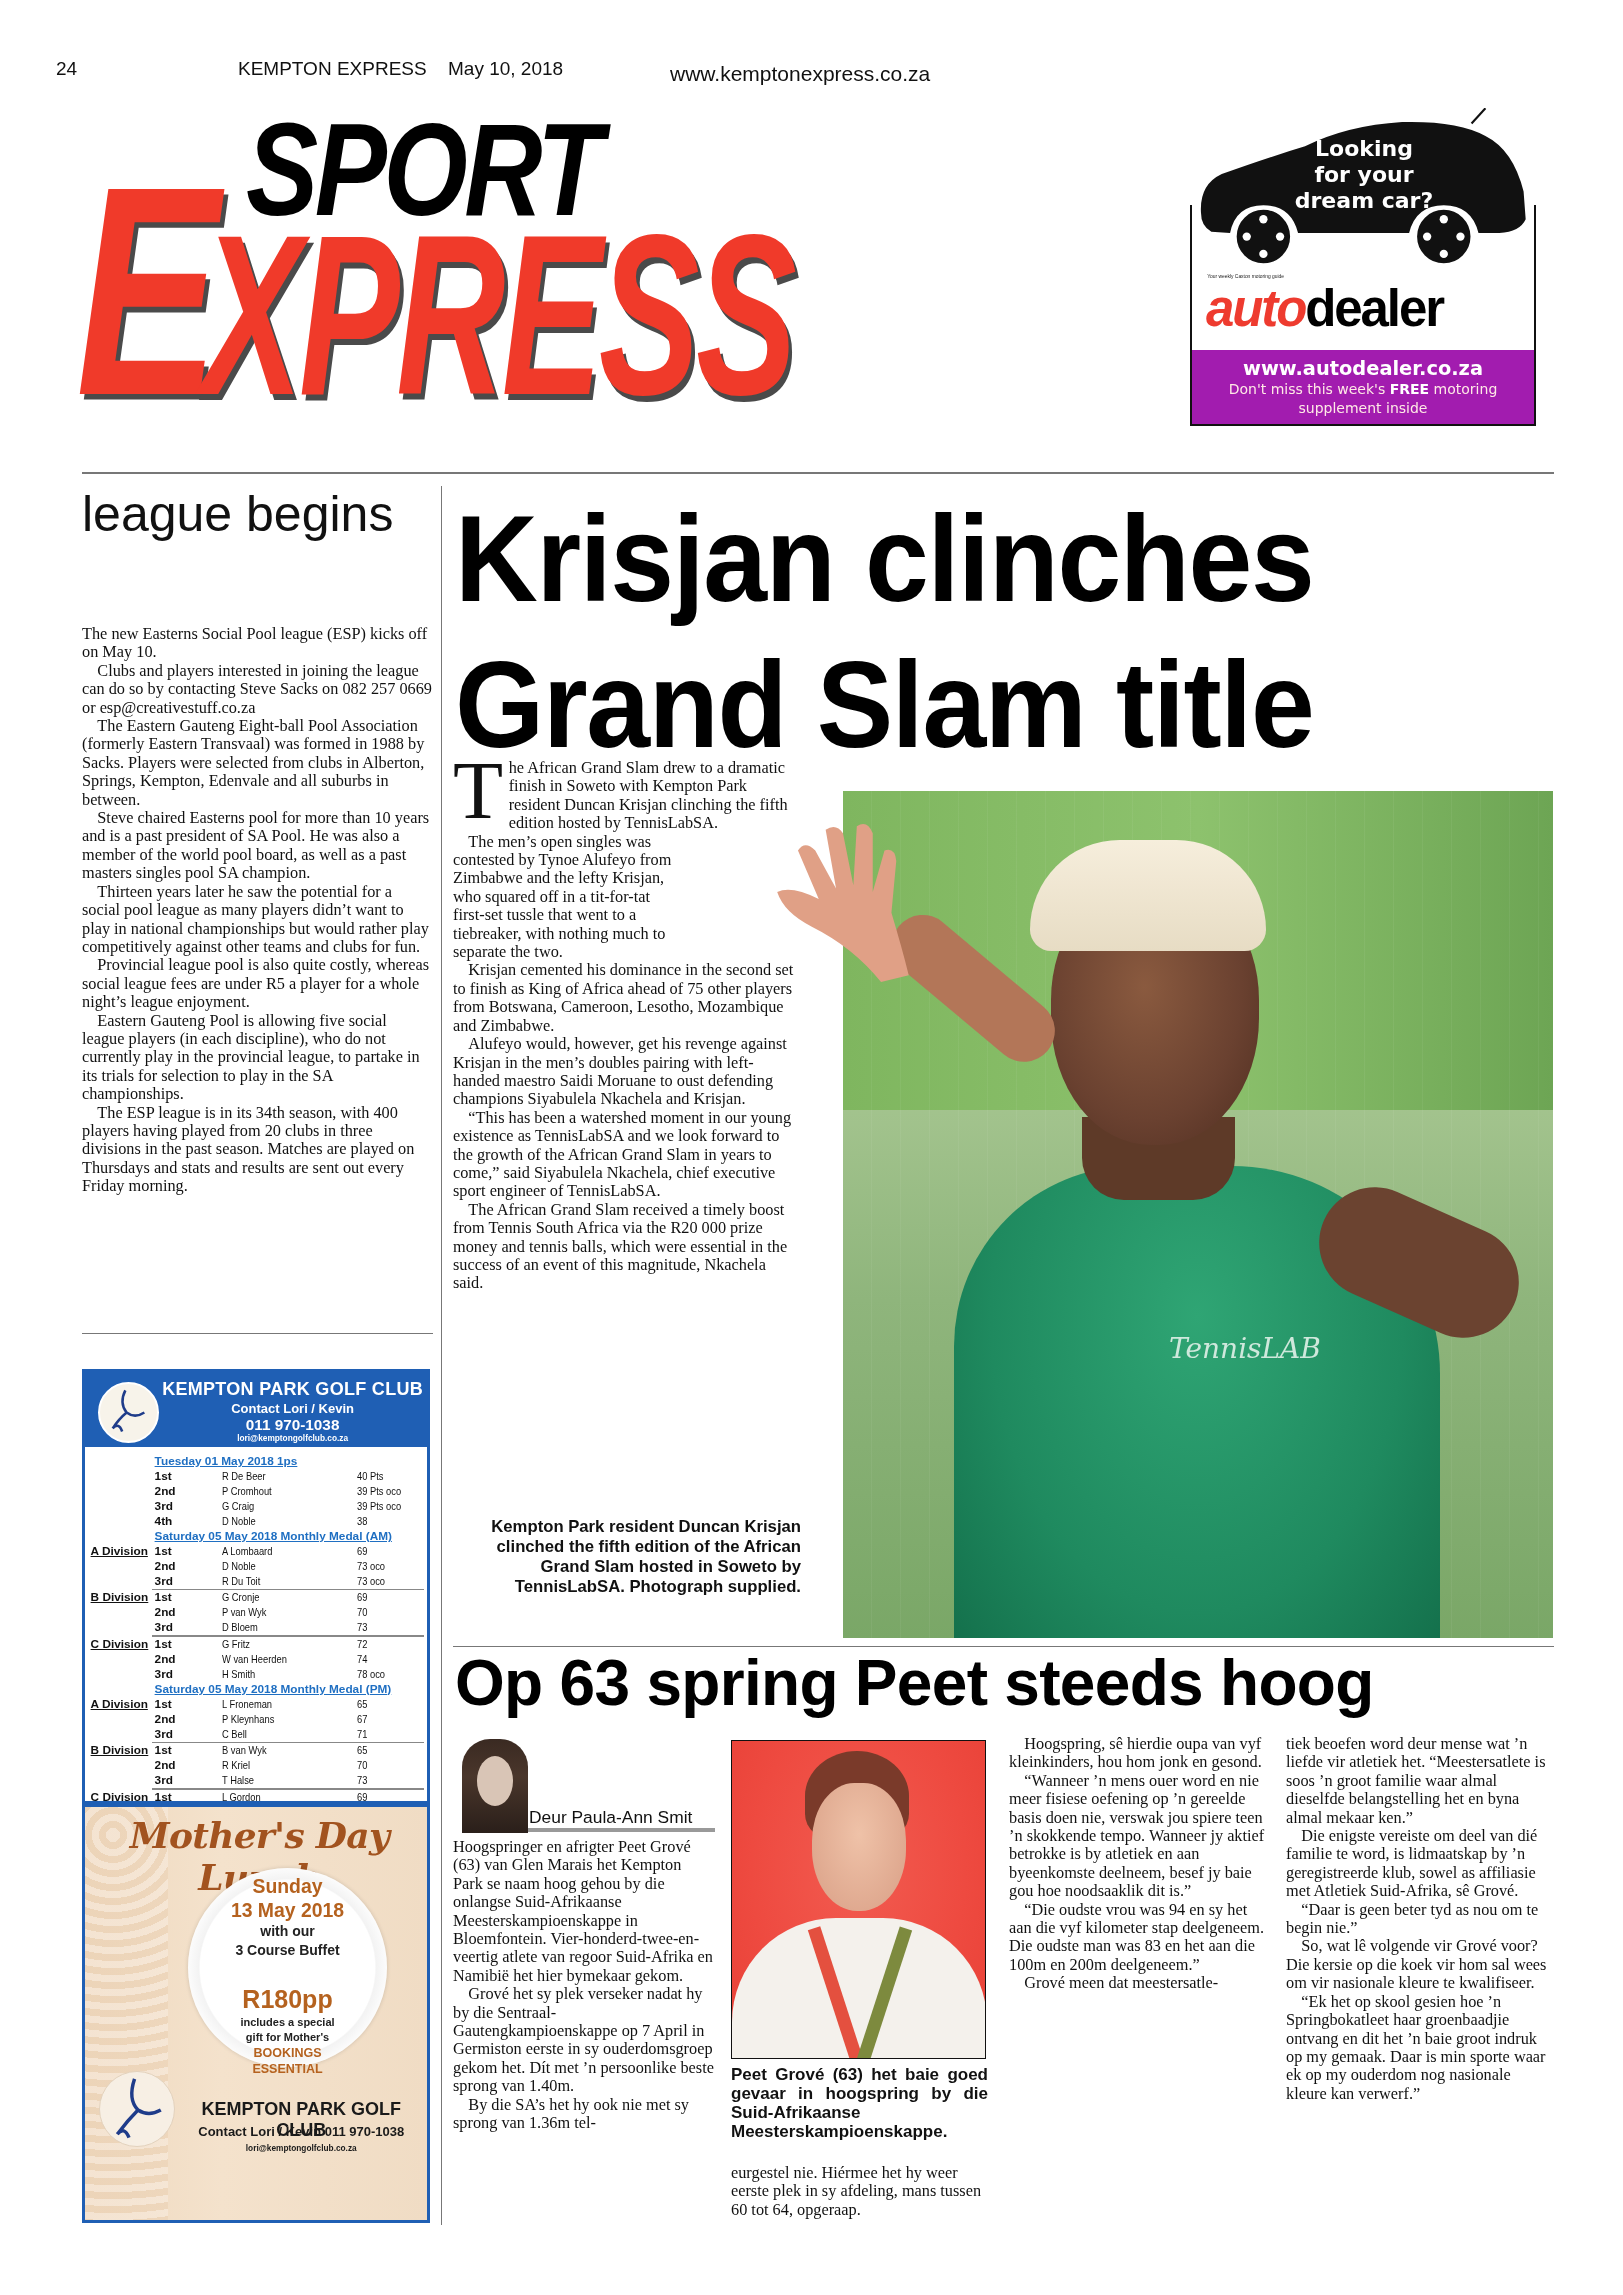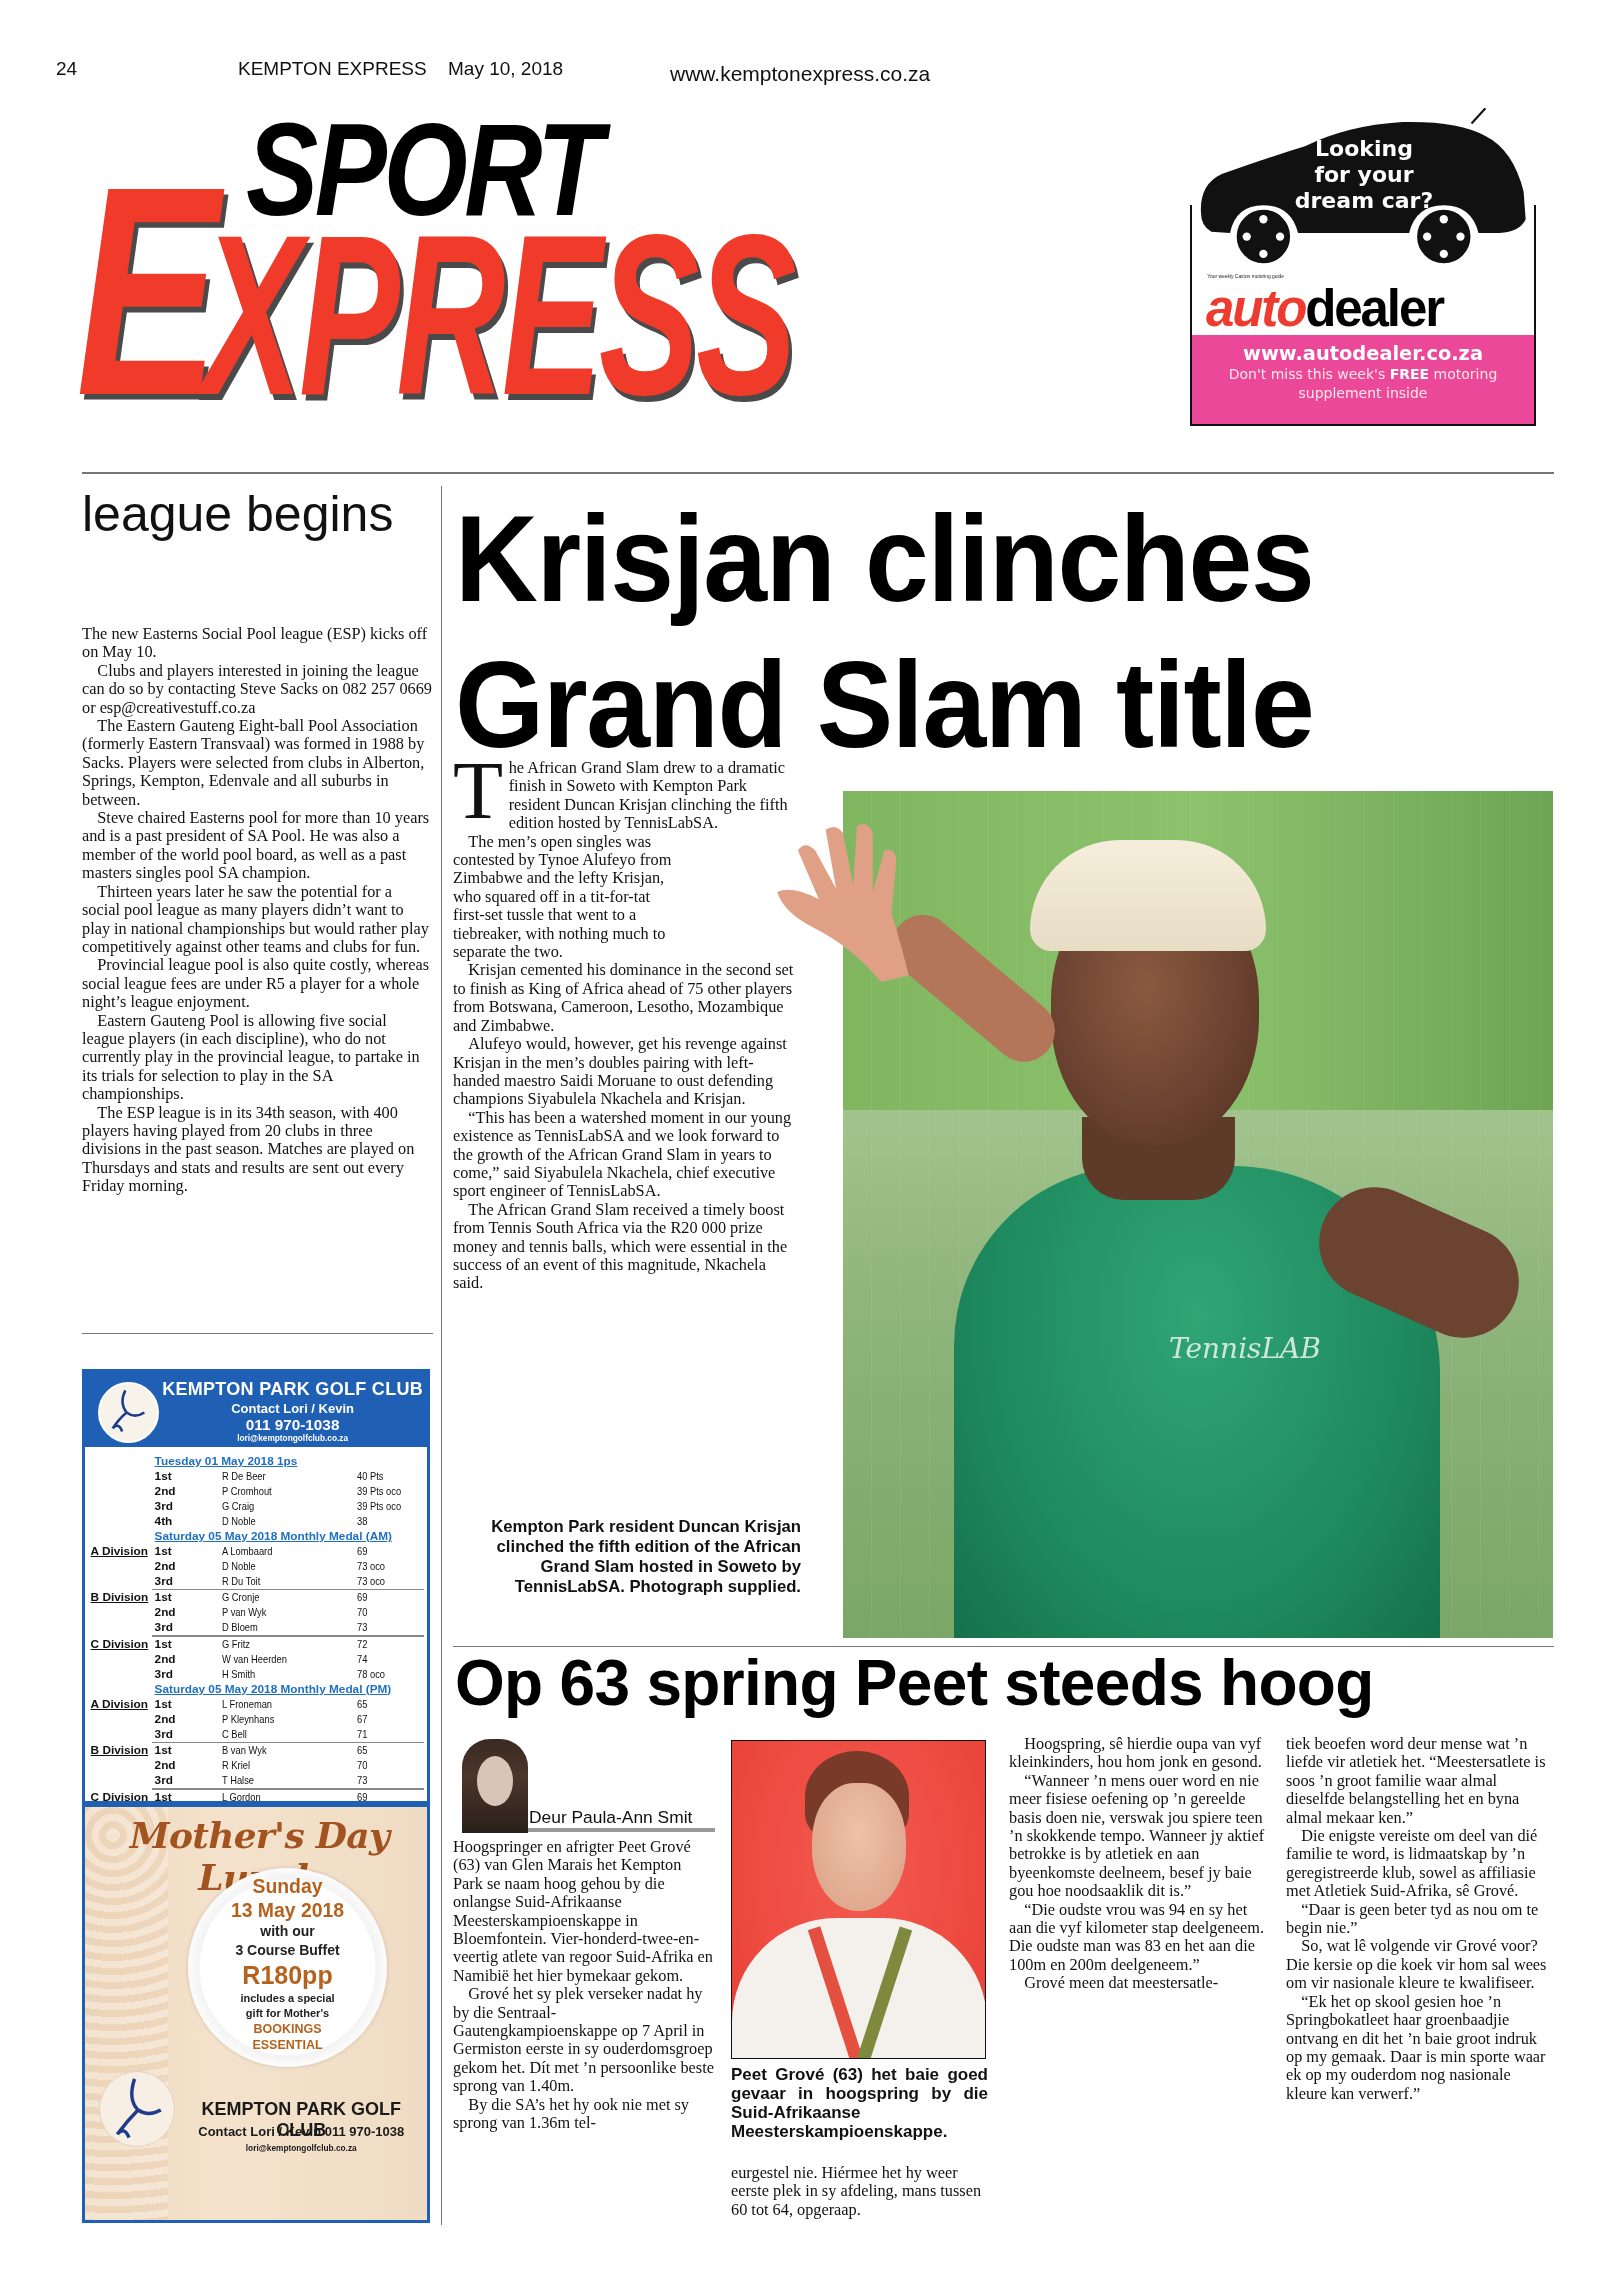--- a/index.html
+++ b/index.html
@@ -27,21 +27,21 @@
   .mast-express .rest { font-size: 229px; letter-spacing: -5.6px; display:inline-block; transform: scaleX(0.66); transform-origin: left bottom; margin-left: -66px; }
 
   
   .ad-autodealer { left: 1190px; top: 205px; width: 346px; height: 221px; border: 2.8px solid #111; border-top: none; background:#fff; }
   .ad-car { left: 1194px; top: 108px; width: 340px; height: 160px; }
   .ad-car-text { position:absolute; left: 0; width: 100%; top: 28px; text-align:center; color:#fff; font-family:"DejaVu Sans", sans-serif; font-weight:bold; font-size: 22px; line-height: 26px; }
   .ad-logo { position:absolute; left: 14px; top: 78px; font-family: "Liberation Sans", sans-serif; font-weight: bold; font-size: 51px; letter-spacing: -2.1px; line-height:1; }
   .ad-logo .auto { color:#ee3b2f; font-style: italic; }
   .ad-logo .dealer { color:#000; }
   .ad-tag { position:absolute; left: 15.3px; top: 69px; font-size: 4.9px; font-family:"Liberation Sans", sans-serif; color:#222; }
-  .ad-red { position:absolute; left:0; right:0; bottom:0; height: 89px; background:#ec4899; color:#fff; text-align:center; font-family:"DejaVu Sans", sans-serif; }
+  .ad-red { position:absolute; left:0; right:0; bottom:0; height: 74px; background:#a21caf; color:#fff; text-align:center; font-family:"DejaVu Sans", sans-serif; }
   .ad-red .url { font-weight:bold; font-size: 19.4px; margin-top: 7px; }
   .ad-red .line { font-size: 14px; line-height: 19.4px; color:#ffe9e6; }
   .ad-red .line b { color:#fff; }
 
   .rule-h { height: 2.1px; background: #777; }
   .rule-v { width: 1.4px; background: #777; }
 
   
   .pool-head { left: 82px; top: 486px; width: 354px; font-family: "Liberation Sans", sans-serif; font-size: 50px; line-height: 57px; font-weight: normal; color: #111; }
   .body-text { font-size: 16.3px; line-height: 18.4px; text-align: left; color: #111; }
@@ -377,21 +377,21 @@
 
   <div class="mday">
     <div class="lace"></div>
     <div class="title">Mother's Day Lunch</div>
     <div class="plate"></div>
     <div class="plate-text">
       <div class="pt-orange" style="font-size:19.4px; line-height:23.6px;">Sunday</div>
       <div class="pt-orange" style="font-size:19.4px; line-height:23.6px;">13 May 2018</div>
       <div class="pt-dark" style="font-size:14px; line-height:19px;">with our</div>
       <div class="pt-dark" style="font-size:14px; line-height:19px;">3 Course Buffet</div>
-      <div class="pt-orange" style="font-size:25px; line-height:30.5px;">R180pp</div>
+      <div class="pt-orange" style="font-size:25px; line-height:30.5px;margin-top:24px;">R180pp</div>
       <div class="pt-dark" style="font-size:11px; line-height:15.3px;">includes a special</div>
       <div class="pt-dark" style="font-size:11px; line-height:15.3px;">gift for Mother's</div>
       <div class="pt-orange" style="font-size:12.5px; line-height:16px;">BOOKINGS</div>
       <div class="pt-orange" style="font-size:12.5px; line-height:16px;">ESSENTIAL</div>
     </div>
     <div class="logo2">
       <svg viewBox="0 0 110 110" width="76" height="76">
           <path d="M50 10 Q40 40 55 55 Q40 70 25 90 M55 55 Q70 65 88 55 M25 90 Q35 78 42 95" stroke="#1f3c8a" stroke-width="5" fill="none"></path>
         </svg>
     </div>

